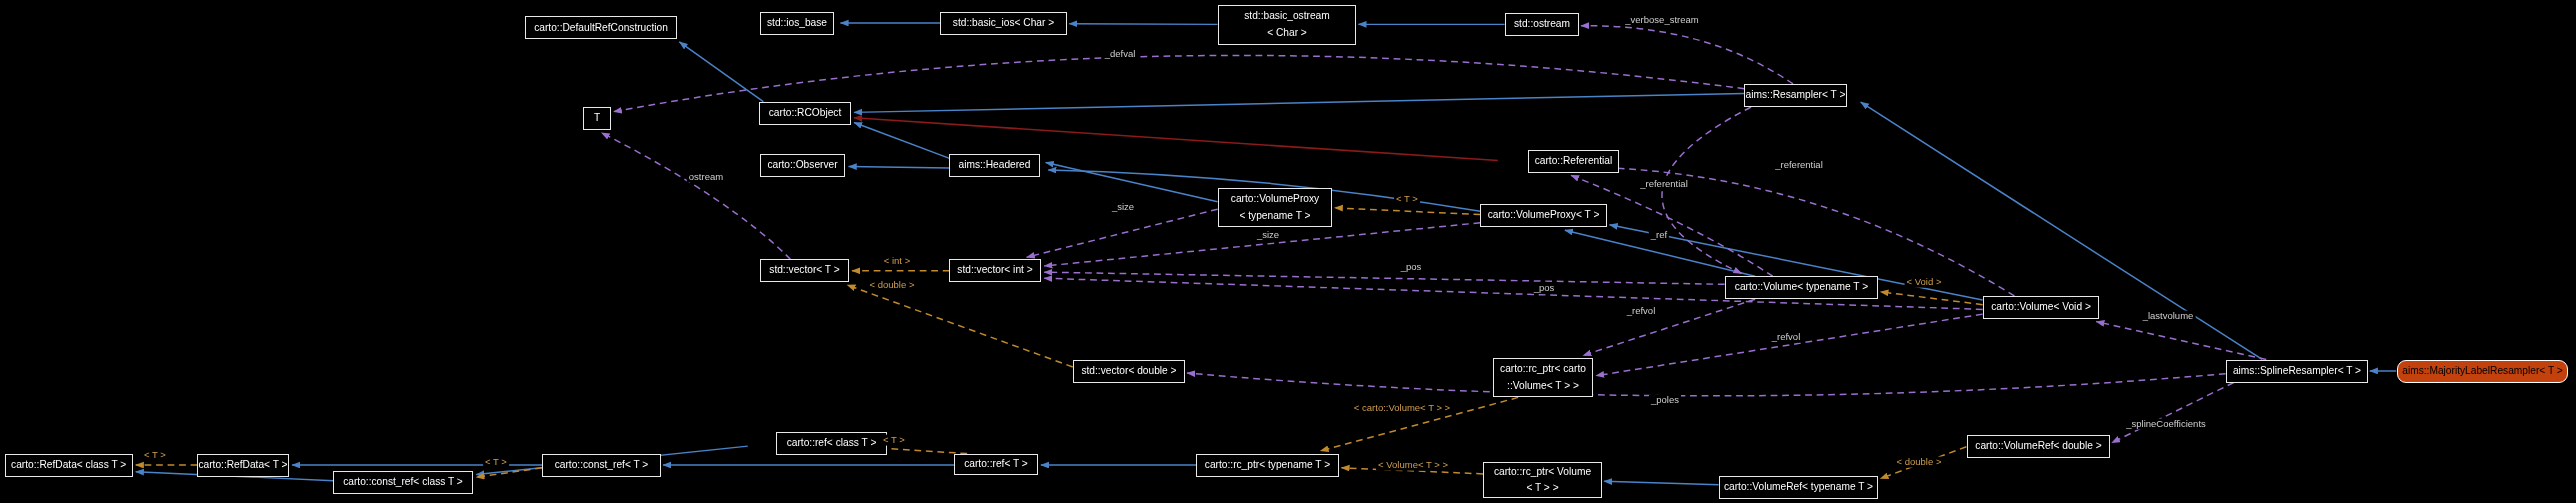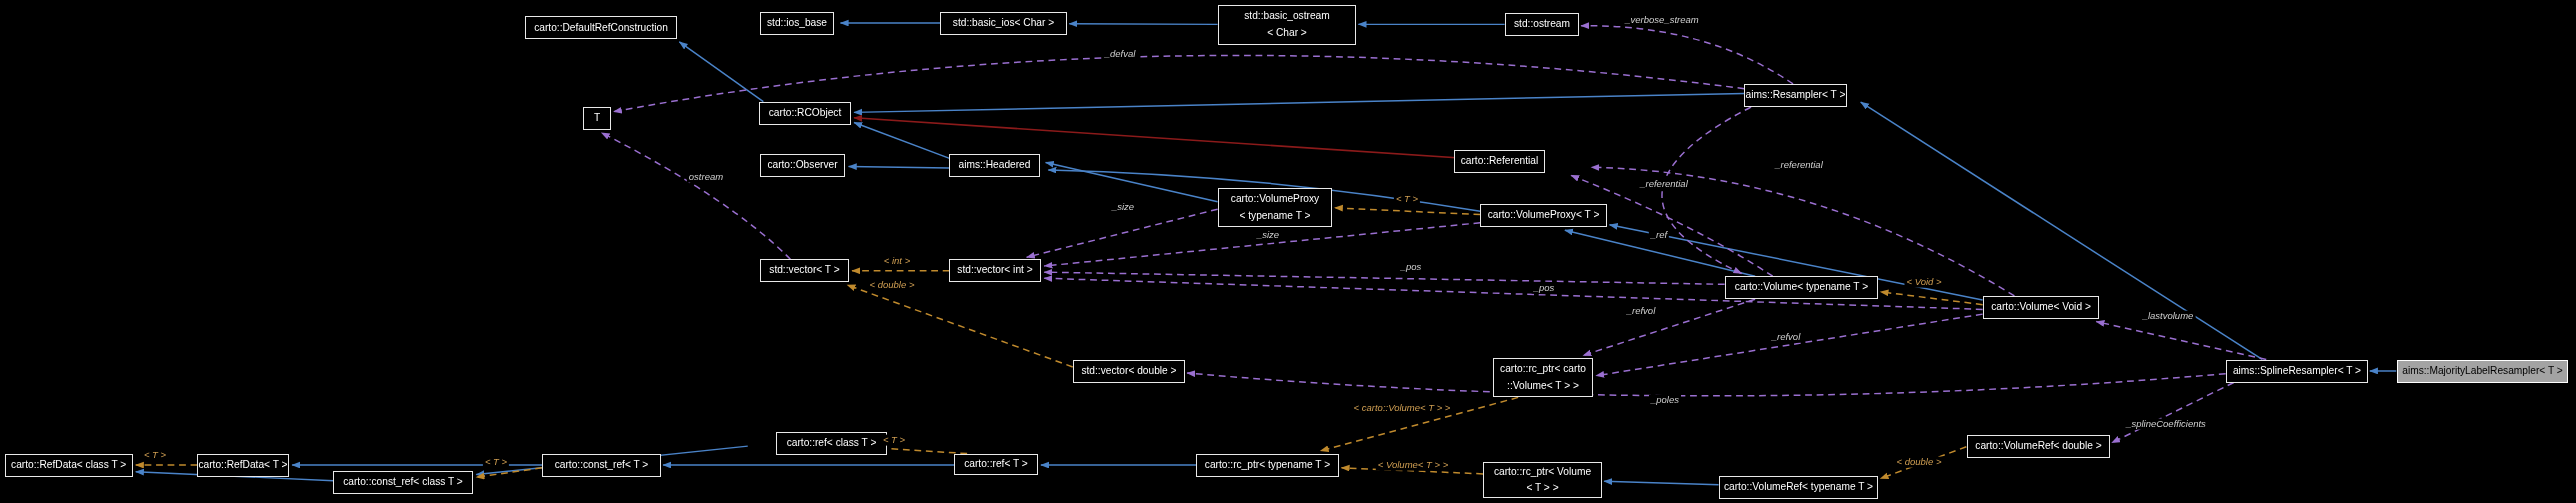--- a/index.html
+++ b/index.html
@@ -3,23 +3,23 @@
 <meta charset="utf-8">
 <style>
   html,body{margin:0;padding:0;background:#000;}
   body{width:2576px;height:503px;position:relative;overflow:hidden;
        font-family:"Liberation Sans", sans-serif;}
   #diagram{position:absolute;left:0;top:0;width:2576px;height:503px;}
   #edge-layer{position:absolute;left:0;top:0;z-index:1;}
   .node{position:absolute;box-sizing:border-box;background:#000;border:1.4px solid #e9e9e9;
         color:#fff;display:flex;flex-direction:column;align-items:center;justify-content:center;
         font-size:10.2px;line-height:16.3px;white-space:nowrap;z-index:2;}
-  .node-current{background:#a3a3a3;color:#000;border-color:#fff;}
+  .node-current{background:#c2410c;color:#000;border-color:#fff;border-radius:9px;}
   .edge-label{position:absolute;transform:translate(-50%,-50%);font-size:9.5px;line-height:10.8px;
-        background:#000;padding:0 2px;white-space:nowrap;z-index:3;font-style:italic;}
+        background:#000;padding:0 2px;white-space:nowrap;z-index:3;}
   .lbl-member{color:#cfcfcf;}
   .lbl-template{color:#cf9e52;}
   .e-inherit{stroke:#4a83c8;stroke-width:2.2;fill:none;}
   .e-private{stroke:#8b1a1a;stroke-width:2.4;fill:none;}
   .e-member{stroke:#9a6fd0;stroke-width:2.2;fill:none;stroke-dasharray:10 7;}
   .e-template{stroke:#c08a2d;stroke-width:2.2;fill:none;stroke-dasharray:10 7;}
 </style>
 </head>
 <body>
 
@@ -115,21 +115,21 @@
     </div>
   <div class="node" style="left:759px;top:102px;width:92px;height:23px">
       <span>carto::RCObject</span>
     </div>
   <div class="node" style="left:760px;top:154px;width:85px;height:23px">
       <span>carto::Observer</span>
     </div>
   <div class="node" style="left:949px;top:154px;width:91px;height:23px">
       <span>aims::Headered</span>
     </div>
-  <div class="node" style="left:1454px;top:150px;width:91px;height:23px">
+  <div class="node" style="left:1528px;top:150px;width:91px;height:23px">
       <span>carto::Referential</span>
     </div>
   <div class="node" style="left:1218px;top:188px;width:114px;height:39px">
       <span>carto::VolumeProxy</span>
       <span>&lt; typename T &gt;</span>
     </div>
   <div class="node" style="left:1480px;top:204px;width:127px;height:23px">
       <span>carto::VolumeProxy&lt; T &gt;</span>
     </div>
   <div class="node" style="left:760px;top:259px;width:89px;height:23px">

